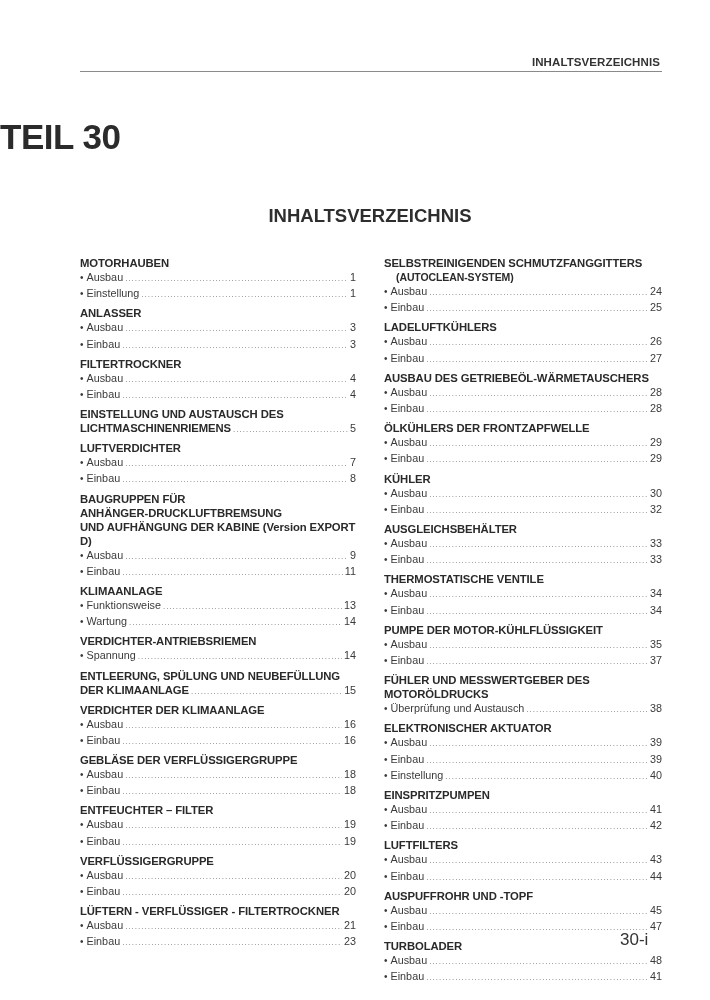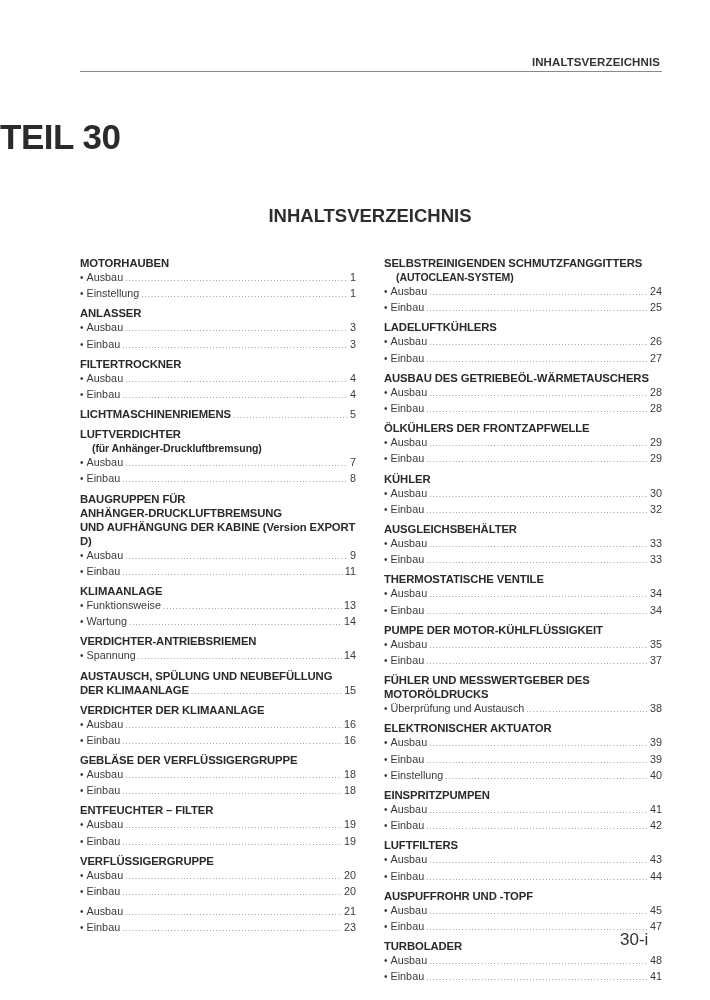--- a/index.html
+++ b/index.html
@@ -181,29 +181,29 @@
         <span class="page">4</span>
       </div>
       <div class="entry">
         <span class="bullet">•</span>
         <span class="label">Einbau</span>
         <span class="leader"></span>
         <span class="page">4</span>
       </div>
     </div>
     <div class="section">
+      <div class="section-title"><span>EINSTELLUNG UND AUSTAUSCH DES</span></div>
       <div class="section-title title-with-page">
         <span>LICHTMASCHINENRIEMENS</span>
         <span class="leader"></span>
         <span class="page">5</span>
       </div>
     </div>
     <div class="section">
       <div class="section-title"><span>LUFTVERDICHTER</span></div>
-      <div class="section-title"><span class="sub">(für Anhänger-Druckluftbremsung)</span></div>
       <div class="entry">
         <span class="bullet">•</span>
         <span class="label">Ausbau</span>
         <span class="leader"></span>
         <span class="page">7</span>
       </div>
       <div class="entry">
         <span class="bullet">•</span>
         <span class="label">Einbau</span>
         <span class="leader"></span>
@@ -245,21 +245,21 @@
     <div class="section">
       <div class="section-title"><span>VERDICHTER-ANTRIEBSRIEMEN</span></div>
       <div class="entry">
         <span class="bullet">•</span>
         <span class="label">Spannung</span>
         <span class="leader"></span>
         <span class="page">14</span>
       </div>
     </div>
     <div class="section">
-      <div class="section-title"><span>AUSTAUSCH, SPÜLUNG UND NEUBEFÜLLUNG</span></div>
+      <div class="section-title"><span>ENTLEERUNG, SPÜLUNG UND NEUBEFÜLLUNG</span></div>
       <div class="section-title title-with-page">
         <span>DER KLIMAANLAGE</span>
         <span class="leader"></span>
         <span class="page">15</span>
       </div>
     </div>
     <div class="section">
       <div class="section-title"><span>VERDICHTER DER KLIMAANLAGE</span></div>
       <div class="entry">
         <span class="bullet">•</span>
@@ -313,20 +313,21 @@
         <span class="page">20</span>
       </div>
       <div class="entry">
         <span class="bullet">•</span>
         <span class="label">Einbau</span>
         <span class="leader"></span>
         <span class="page">20</span>
       </div>
     </div>
     <div class="section">
+      <div class="section-title"><span>LÜFTERN - VERFLÜSSIGER - FILTERTROCKNER</span></div>
       <div class="entry">
         <span class="bullet">•</span>
         <span class="label">Ausbau</span>
         <span class="leader"></span>
         <span class="page">21</span>
       </div>
       <div class="entry">
         <span class="bullet">•</span>
         <span class="label">Einbau</span>
         <span class="leader"></span>

